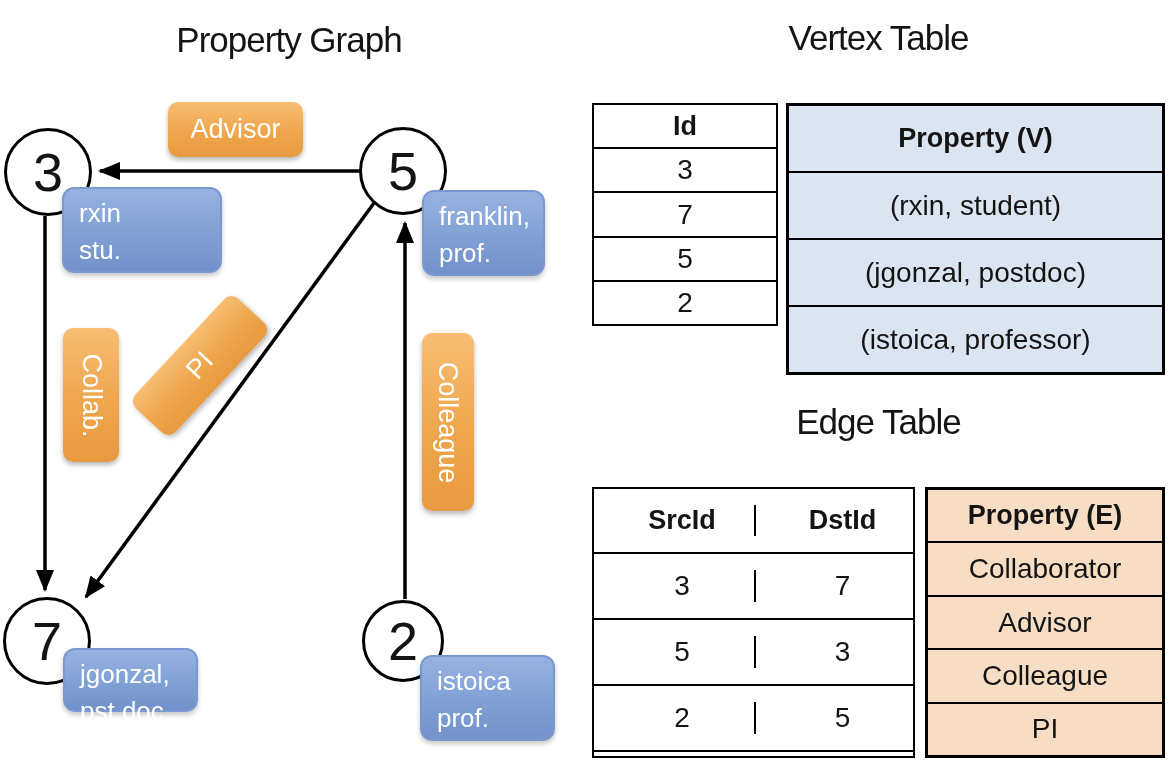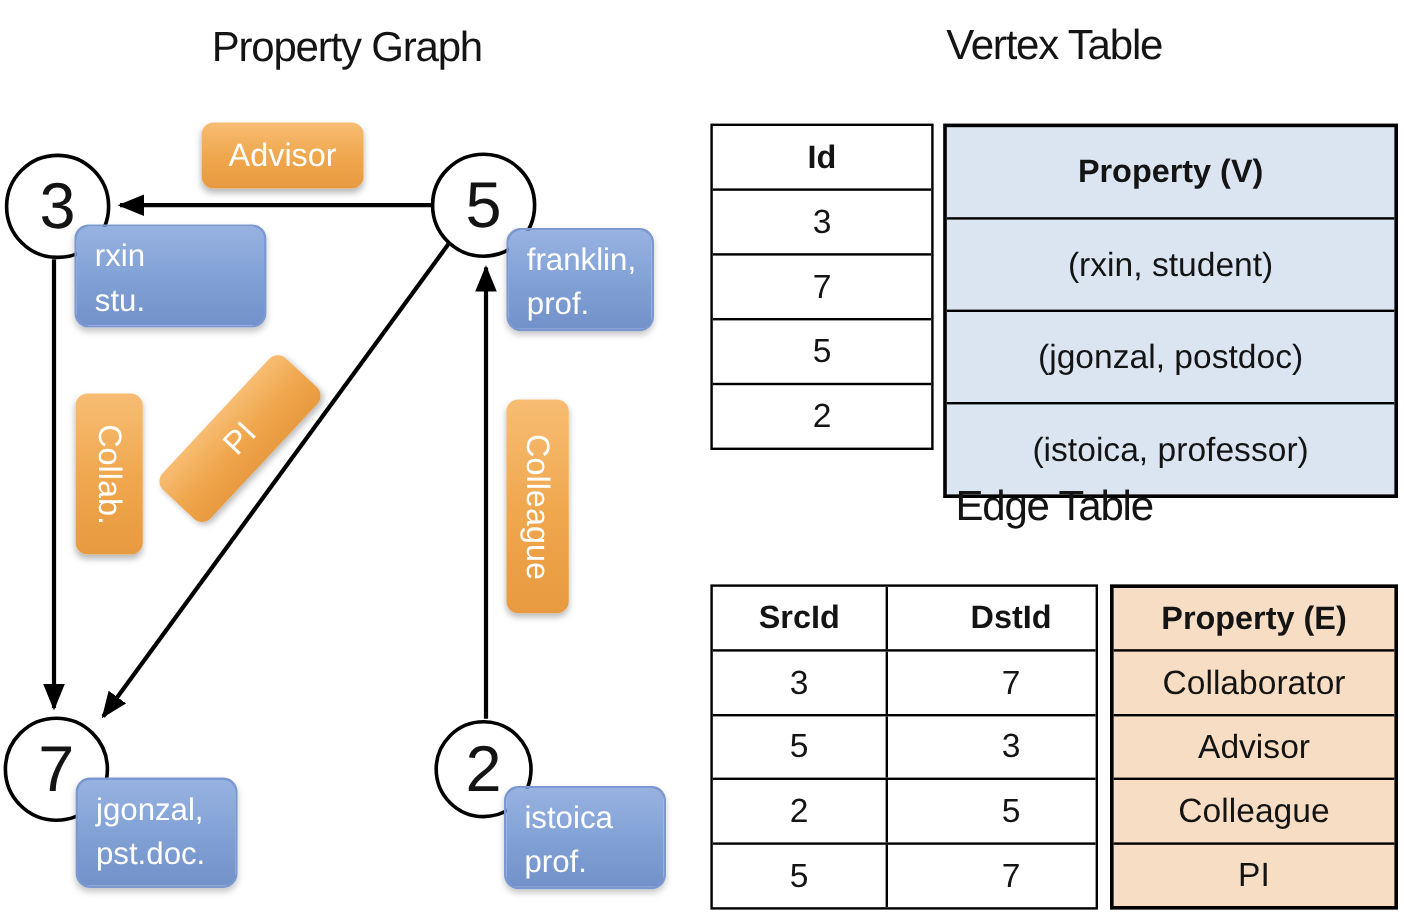--- a/index.html
+++ b/index.html
@@ -46,40 +46,40 @@
   .vbox{
     position:absolute;
     background:linear-gradient(180deg,#97b2e1 0%,#80a0d4 55%,#7391ca 100%);
     border:2px solid #7b99d0;border-radius:12px;
     box-shadow:0 3px 5px rgba(0,0,0,0.22);
     color:#fff;font-size:26px;line-height:1.42;
     padding:6px 0 0 15px;box-sizing:border-box;
   }
   #box-rxin{left:62px;top:187px;width:160px;height:86px;}
   #box-franklin{left:422px;top:190px;width:123px;height:86px;}
-  #box-jgonzal{left:63px;top:648px;width:135px;height:92px;}
+  #box-jgonzal{left:63px;top:648px;width:135px;height:64px;}
   #box-istoica{left:420px;top:655px;width:135px;height:86px;}
   .vbox div{white-space:nowrap;}
 
   
   .subtable{
     position:absolute;display:flex;flex-direction:column;
     box-sizing:border-box;border:2.5px solid #000;background:#fff;
   }
   .subtable .trow{
     flex:1;display:flex;align-items:center;justify-content:center;
     border-top:2px solid #000;font-size:28px;color:#141414;
   }
   .subtable .trow:first-child{border-top:none;}
   .trow.hdr{font-weight:bold;font-size:27px;}
-  #vt-id{left:592px;top:103px;width:186px;height:272px;}
-  #vt-prop{left:786px;top:103px;width:379px;height:312px;background:#dbe5f1;border-width:3px;}
+  #vt-id{left:592px;top:103px;width:186px;height:223px;}
+  #vt-prop{left:786px;top:103px;width:379px;height:272px;background:#dbe5f1;border-width:3px;}
   #et-ids{left:592px;top:487px;width:323px;height:271px;}
   #et-prop{left:925px;top:487px;width:240px;height:271px;background:#f6ddc3;border-width:3px;}
-  #et-ids .trow{padding:0;gap:32px;}
+  #et-ids .trow{padding:16px;gap:32px;}
   #et-ids .cell-src{width:146px;height:100%;display:flex;align-items:center;justify-content:center;border-right:2px solid #000;box-sizing:border-box;}
   #et-ids .cell-dst{flex:1;height:100%;display:flex;align-items:center;justify-content:center;}
 </style>
 </head>
 <body>
 
 <div class="big-title" id="graph-title">Property Graph</div>
 
 <svg id="edges-svg" viewBox="0 0 585 760">
   <defs>

